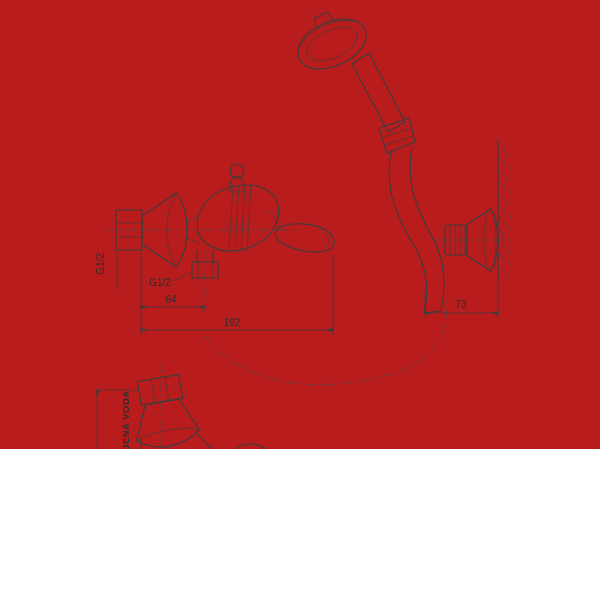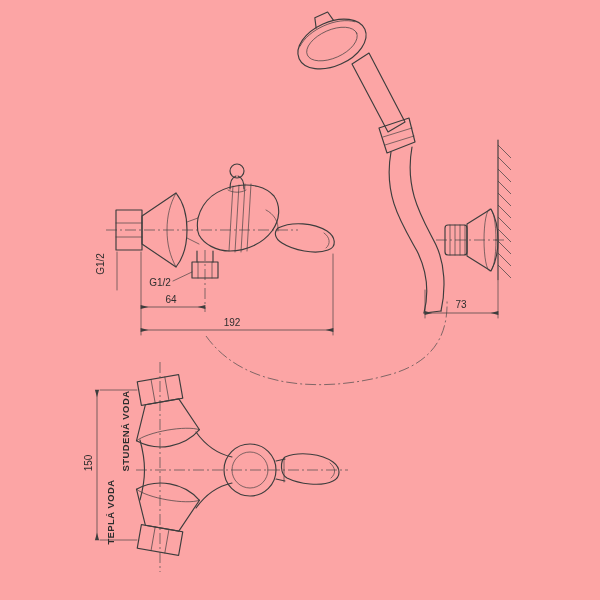--- a/index.html
+++ b/index.html
@@ -1,16 +1,16 @@
 <!DOCTYPE html>
 <html><head>
 <meta charset="utf-8">
 <style>
   html,body{margin:0;padding:0;background:#fff;}
-  .stage{position:relative;width:600px;height:600px;background:#fca5a5;overflow:hidden;
+  .stage{position:relative;width:600px;height:449px;background:#b91c1c;overflow:hidden;
          font-family:"Liberation Sans",sans-serif;}
   svg{position:absolute;left:0;top:0;}
   .ln{fill:none;stroke:#3d3d3d;stroke-width:1.15;stroke-linejoin:round;stroke-linecap:round;}
   .thin{fill:none;stroke:#3d3d3d;stroke-width:0.65;stroke-linejoin:round;stroke-linecap:round;}
   .cl{fill:none;stroke:#4a4a4a;stroke-width:0.7;stroke-dasharray:11 3 2 3;}
   .dim{fill:none;stroke:#3d3d3d;stroke-width:0.7;}
   .hatch{fill:none;stroke:#3d3d3d;stroke-width:0.7;}
   .arrfill{fill:#3d3d3d;stroke:none;}
   text{fill:#2e2e2e;font-family:"Liberation Sans",sans-serif;font-size:10px;}
   .dimtxt{font-size:10px;}

